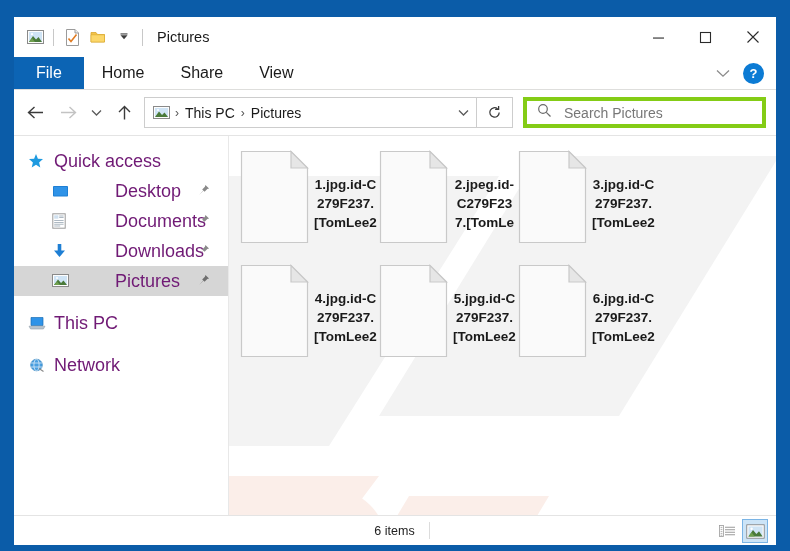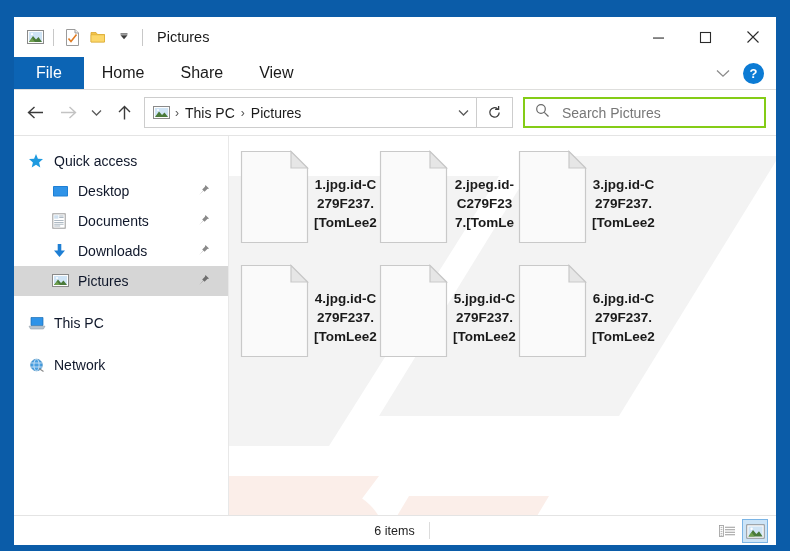--- a/index.html
+++ b/index.html
@@ -107,21 +107,21 @@
     display:flex; align-items:center; justify-content:center;
   }
   .refresh-btn {
     width: 36px; height: 31px;
     border: 1px solid #cdcdcd; border-left: none;
     display:flex; align-items:center; justify-content:center;
     background: #fff;
   }
   .searchbox {
     width: 243px; height: 31px; flex: 0 0 243px;
-    border: 2px solid #84cc16; background: #fff;
+    border: 4px solid #84cc16; background: #fff;
     display: flex; align-items: center; margin-left: 10px;
     padding-left: 10px;
   }
   .search-ph {
     font-size: 14px; color: #777; margin-left: 12px;
   }
 
   
   .body {
     flex: 1 1 auto; display: flex; min-height: 0;
@@ -132,24 +132,24 @@
     width: 215px; flex: 0 0 215px;
     background: #ffffff;
     border-right: 1px solid #e8e8e8;
     padding-top: 10px;
     position: relative; z-index: 2;
   }
   .sb-item {
     height: 30px; display: flex; align-items: center;
     padding-left: 14px; position: relative;
   }
-  .sb-item.indent { padding-left: 38px; }
+  .sb-item.indent { padding-left: 38px; gap: 37px; }
   .sb-item.selected { background: #d6d6d6; }
   .sb-ico { width: 22px; display: flex; align-items: center; }
-  .sb-label { font-size: 14px; color: #0f172a; margin-left: 4px; }
+  .sb-label { font-size: 18px; color: #701a75; margin-left: 4px; }
   .sb-pin { position: absolute; right: 18px; top: 50%; transform: translateY(-50%); }
   .sb-gap { height: 12px; }
 
   .content {
     flex: 1 1 auto; position: relative;
     background: #ffffff;
     overflow: hidden;
   }
   .grid {
     position: relative; z-index: 2;

